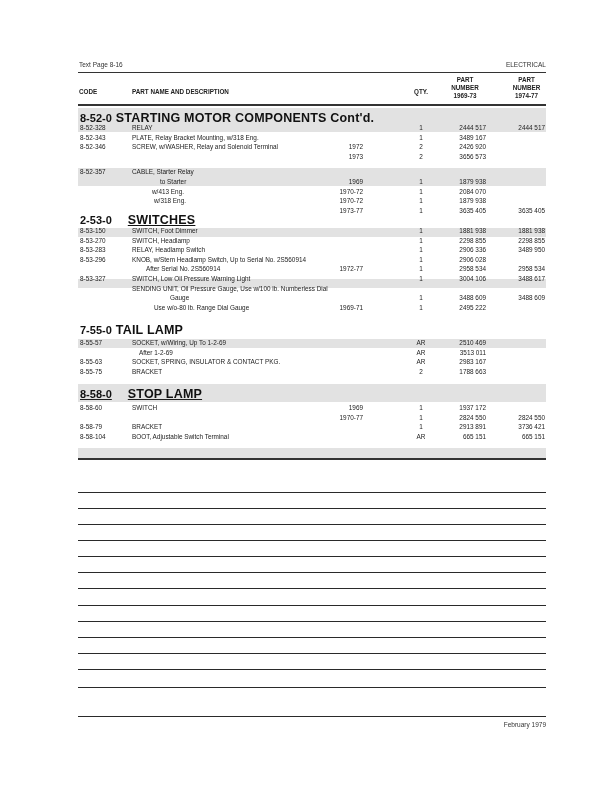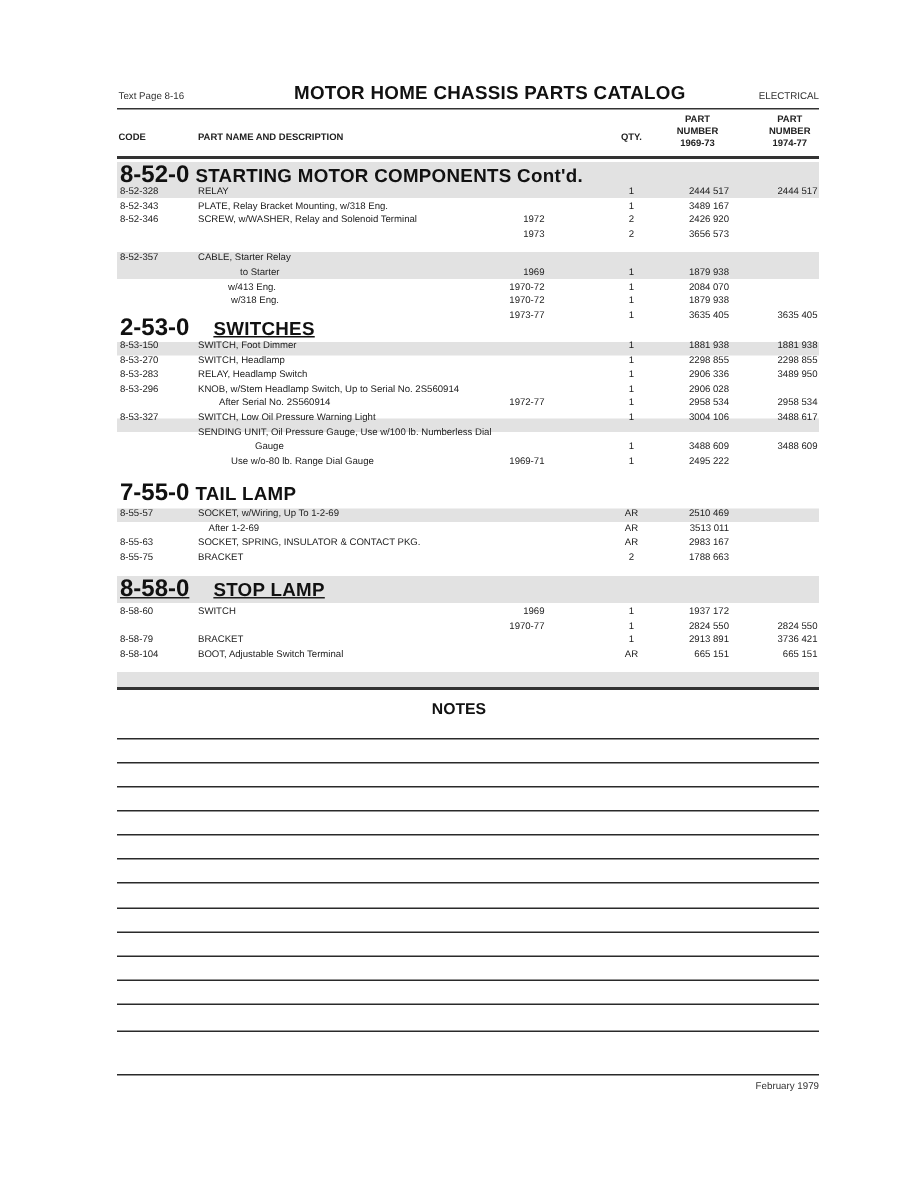--- a/index.html
+++ b/index.html
@@ -15,21 +15,21 @@
 
   .col-head { font-size: 6.3px; font-weight: bold; color: #222; line-height: 8px; }
   .ch-code { left: 79px; top: 88px; }
   .ch-desc { left: 132px; top: 88px; }
   .ch-qty { left: 414px; top: 88px; }
   .ch-pn1 { left: 447px; top: 76px; width: 36px; text-align: center; }
   .ch-pn2 { left: 507px; top: 76px; width: 39px; text-align: center; }
 
   .band { position: absolute; left: 78px; width: 468px; background: #e2e2e2; }
 
-  .sec-num { font-size: 16px; font-weight: bold; color: #111; }
+  .sec-num { font-size: 11px; font-weight: bold; color: #111; }
   .sec-title { font-size: 12.5px; font-weight: bold; color: #111; letter-spacing: 0.2px; }
 
   .row { position: absolute; left: 0; width: 612px; height: 9px; font-size: 6.4px; color: #222; }
   .row span { position: absolute; white-space: nowrap; top: 0; }
   .c-code { left: 80px; }
   .c-desc { left: 132px; }
   .c-year { left: 300px; width: 63px; text-align: right; }
   .c-qty { left: 406px; width: 30px; text-align: center; }
   .c-pn1 { left: 443px; width: 43px; text-align: right; }
   .c-pn2 { left: 502px; width: 43px; text-align: right; }
@@ -37,21 +37,20 @@
   .notes-title { left: 0; width: 612px; text-align: center; top: 467px; font-size: 10.5px; font-weight: bold; color: #111; }
   .note-line { position: absolute; left: 78px; width: 468px; height: 1px; background: #2a2a2a; }
   .footer { right: 66px; top: 721px; font-size: 6.5px; color: #333; }
 </style>
 </head>
 <body>
 
 <div class="page">
 
   <div class="abs text-page">Text Page 8-16</div>
-  <div class="abs title">MOTOR HOME CHASSIS PARTS CATALOG</div>
   <div class="abs section-right">ELECTRICAL</div>
   <div class="rule" style="top:72px;height:1px;"></div>
 
   <div class="abs col-head ch-code">CODE</div>
   <div class="abs col-head ch-desc">PART NAME AND DESCRIPTION</div>
   <div class="abs col-head ch-qty">QTY.</div>
   <div class="abs col-head ch-pn1">
     <div>PART</div>
     <div>NUMBER</div>
     <div>1969-73</div>
@@ -281,21 +280,20 @@
         <span class="c-desc">BOOT, Adjustable Switch Terminal</span>
         <span class="c-year"></span>
         <span class="c-qty">AR</span>
         <span class="c-pn1">665 151</span>
         <span class="c-pn2">665 151</span>
       </div>
     </div>
 
   <div class="rule" style="top:458px;height:2px;"></div>
 
-  <div class="abs notes-title">NOTES</div>
   <div id="notes-lines">
       <div class="note-line" style="top: 492px;"></div>
       <div class="note-line" style="top: 508px;"></div>
       <div class="note-line" style="top: 524px;"></div>
       <div class="note-line" style="top: 540px;"></div>
       <div class="note-line" style="top: 556px;"></div>
       <div class="note-line" style="top: 572px;"></div>
       <div class="note-line" style="top: 588px;"></div>
       <div class="note-line" style="top: 605px;"></div>
       <div class="note-line" style="top: 621px;"></div>

